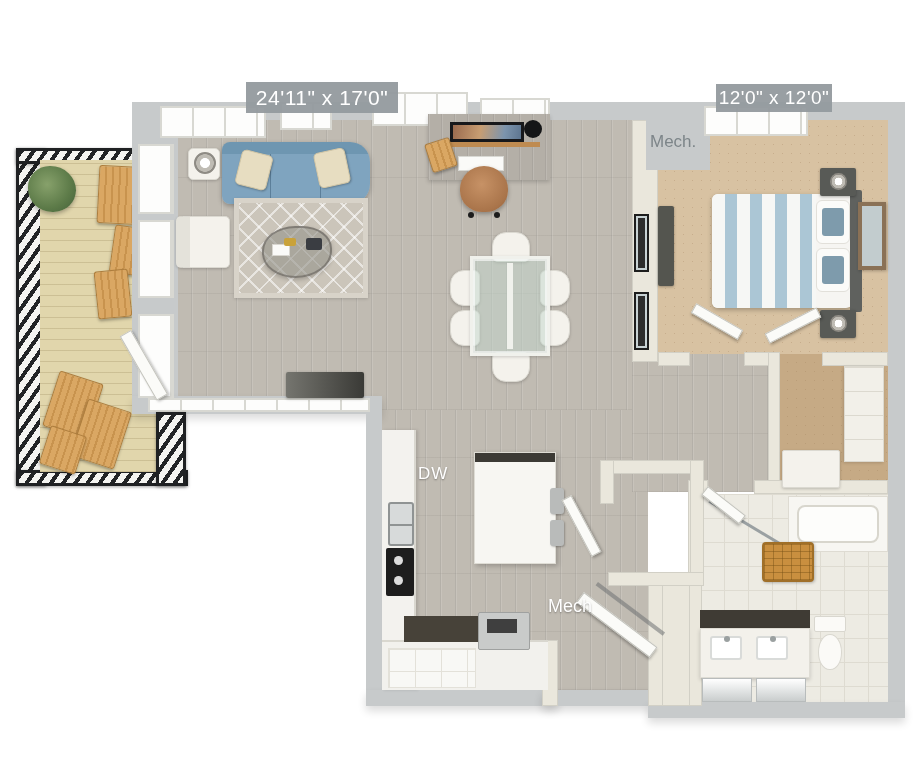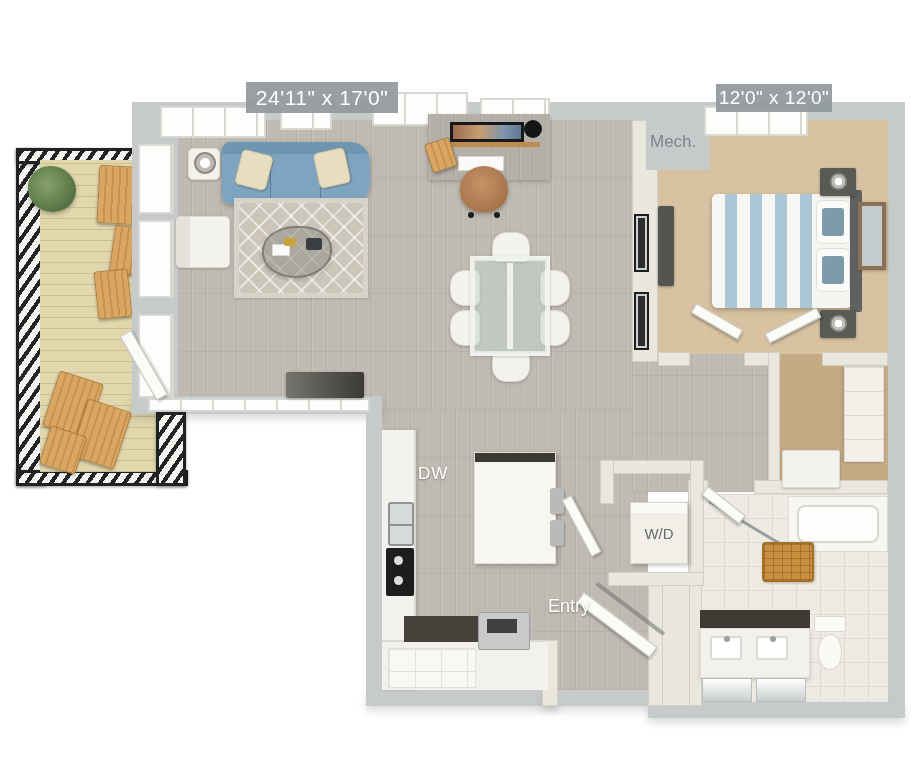--- a/index.html
+++ b/index.html
@@ -183,23 +183,20 @@
   <div class="abs" style="left:404px;top:616px;width:76px;height:26px;background:#474239;"></div>
   <div class="abs" style="left:478px;top:612px;width:52px;height:38px;background:#c9cbca;border:1px solid #9fa1a0;border-radius:2px;">
     <div style="position:absolute;left:8px;top:6px;width:30px;height:14px;background:#3f3f3f;"></div>
   </div>
   <div class="abs" style="left:474px;top:452px;width:82px;height:112px;background:#f7f6f2;border:1px solid #dedcd4;box-shadow:2px 2px 5px rgba(0,0,0,.22);">
     <div style="position:absolute;left:0;top:0;width:100%;height:9px;background:#3c3a35;"></div>
   </div>
   <div class="abs" style="left:550px;top:488px;width:14px;height:26px;background:#b9bbba;border-radius:3px;box-shadow:1px 1px 2px rgba(0,0,0,.25);"></div>
   <div class="abs" style="left:550px;top:520px;width:14px;height:26px;background:#b9bbba;border-radius:3px;box-shadow:1px 1px 2px rgba(0,0,0,.25);"></div>
 
-  <div class="wd-cube" style="left:630px;top:502px;width:58px;height:62px;font-size:15px;">
-    <span>W/D</span>
-  </div>
   <div class="door" style="left:576px;top:494px;width:11px;height:64px;transform:rotate(-28deg);"></div>
 
   <div class="abs" style="left:712px;top:194px;width:140px;height:114px;border-radius:6px;box-shadow:0 2px 5px rgba(0,0,0,.25);background:#f6f5f2;">
     <div style="position:absolute;left:0;top:0;width:104px;height:114px;background:repeating-linear-gradient(90deg,#f6f7f5 0 13px,#abc6d5 13px 25px);border-radius:6px 0 0 6px;"></div>
   </div>
   <div class="abs" style="left:816px;top:200px;width:34px;height:44px;background:#fbfbf9;border:1px solid #e2e0da;border-radius:6px;">
     <div style="position:absolute;left:5px;top:7px;width:22px;height:28px;background:#7e9bac;border-radius:3px;"></div>
   </div>
   <div class="abs" style="left:816px;top:248px;width:34px;height:44px;background:#fbfbf9;border:1px solid #e2e0da;border-radius:6px;">
     <div style="position:absolute;left:5px;top:7px;width:22px;height:28px;background:#7e9bac;border-radius:3px;"></div>
@@ -242,15 +239,15 @@
   <div class="rail" style="left:156px;top:412px;width:30px;height:74px;"></div>
 
   <div class="dim" style="left:246px;top:82px;width:152px;height:31px;font-size:21px;">
     <span>24'11" x 17'0"</span>
   </div>
   <div class="dim" style="left:716px;top:84px;width:116px;height:28px;font-size:19px;">
     <span>12'0" x 12'0"</span>
   </div>
   <div class="lab-gray" style="left:650px;top:132px;font-size:17px;">Mech.</div>
   <div class="lab" style="left:418px;top:464px;font-size:17px;letter-spacing:1px;">DW</div>
-  <div class="lab" style="left:548px;top:596px;font-size:18px;">Entry</div>
+  <div class="lab" style="left:548px;top:596px;font-size:18px;">Mech</div>
 
 </div>
 
 </body></html>

